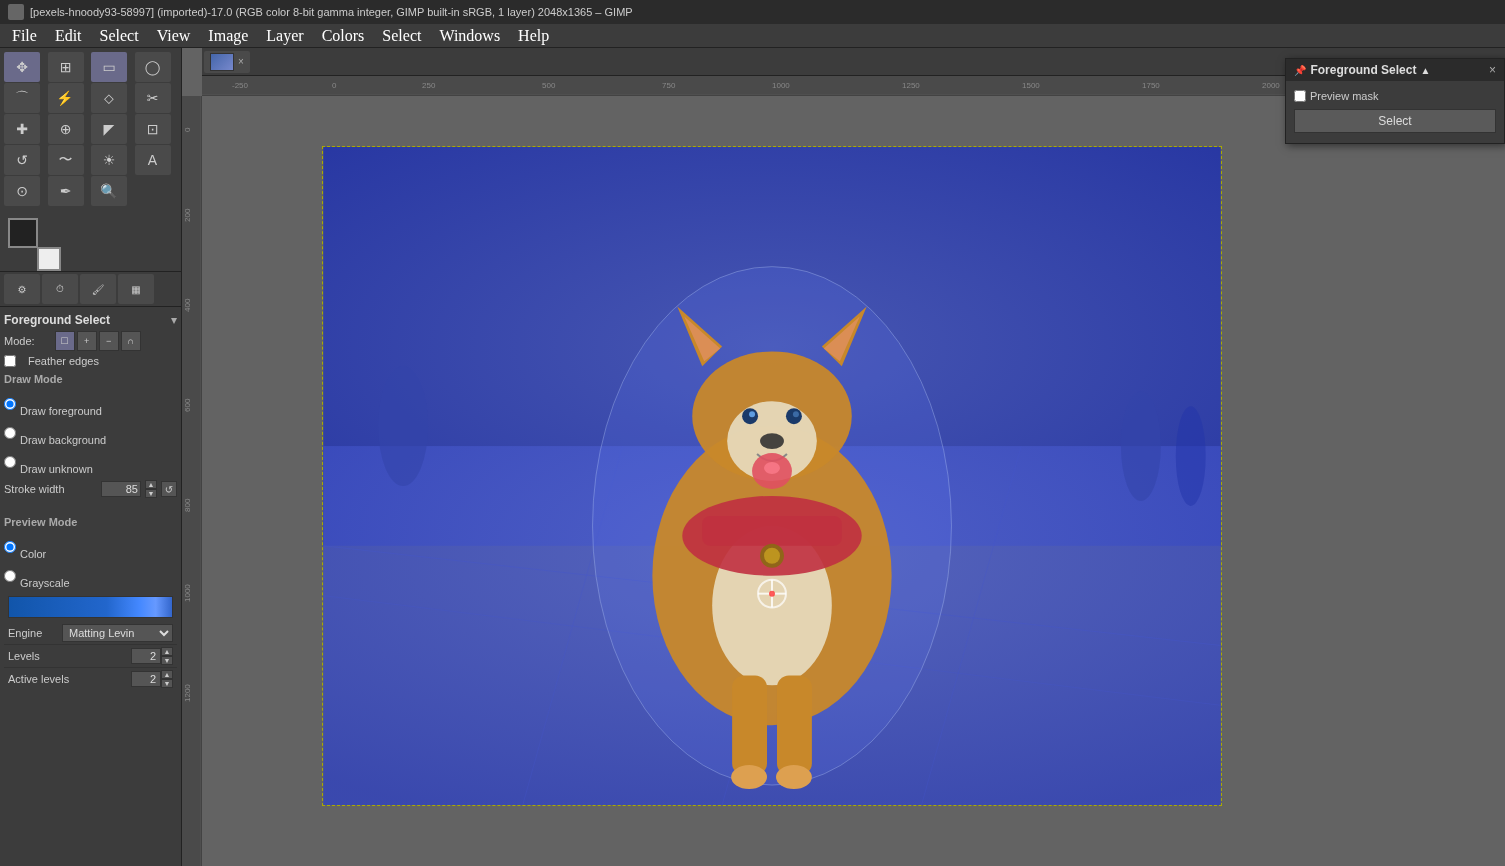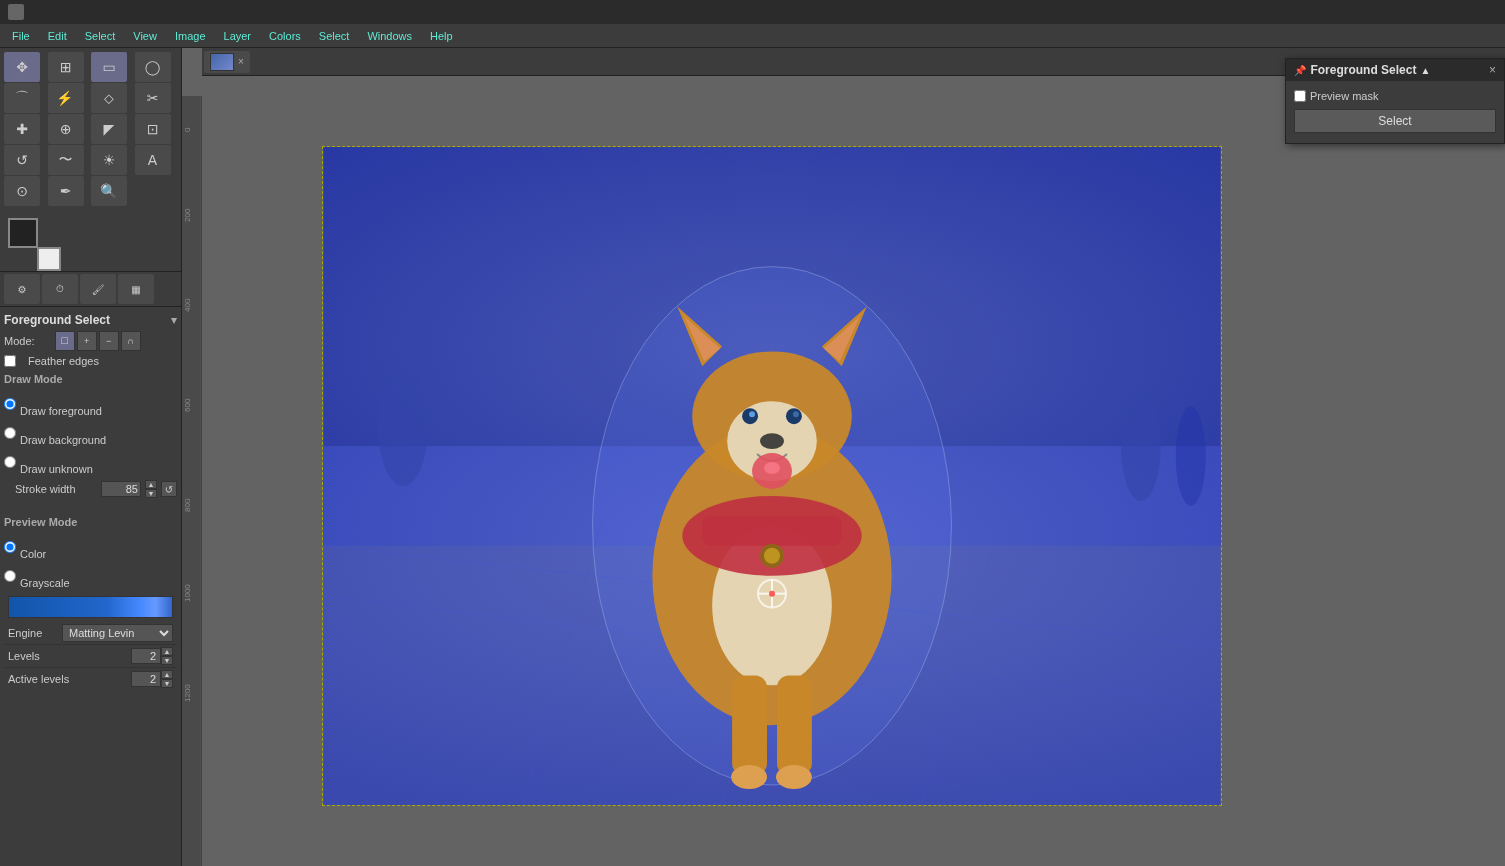--- a/index.html
+++ b/index.html
@@ -36,22 +36,23 @@
       align-items: center;
       padding: 0 4px;
       gap: 2px;
       flex-shrink: 0;
       border-bottom: 1px solid #222;
     }
     .menu-item {
       padding: 2px 8px;
       cursor: pointer;
       border-radius: 2px;
-      font-size: 11px;
-      color: #5eead4;
+      font-size: 16px;
+      color: #ffffff;
+      font-family: Liberation Serif, serif;
     }
 
     
     #main-area {
       display: flex;
       flex: 1;
       overflow: hidden;
     }
 
     
@@ -183,21 +184,20 @@
     .spinrow {
       display: flex;
       align-items: center;
       gap: 4px;
       padding: 2px 0;
     }
     .spin-label {
       font-size: 11px;
       color: #ccc;
       flex: 1;
-      margin-left: 11px;
     }
     .spin-input {
       width: 40px;
       background: #555;
       border: 1px solid #333;
       color: #ddd;
       font-size: 11px;
       padding: 1px 2px;
       text-align: right;
     }
@@ -429,20 +429,21 @@
       left: 0;
       width: 100%;
       height: 100%;
     }
   </style>
 </head>
 <body>
 
 <div id="titlebar">
   <div id="titlebar-icon"></div>
+  <span id="titlebar-text">[pexels-hnoody93-58997] (imported)-17.0 (RGB color 8-bit gamma integer, GIMP built-in sRGB, 1 layer) 2048x1365 – GIMP</span>
 </div>
 
 <div id="menubar">
   <span class="menu-item">File</span>
   <span class="menu-item">Edit</span>
   <span class="menu-item">Select</span>
   <span class="menu-item">View</span>
   <span class="menu-item">Image</span>
   <span class="menu-item">Layer</span>
   <span class="menu-item">Colors</span>
@@ -589,20 +590,37 @@
 
   <div id="canvas-area">
 
     <div id="tab-bar">
       <div class="tab-item">
         <div class="tab-thumbnail" style="background: linear-gradient(135deg, #4466aa 0%, #7788cc 100%);"></div>
         <div class="tab-close">×</div>
       </div>
     </div>
 
+    <div id="ruler-top" style="top:28px;">
+      <svg width="100%" height="20" style="position:absolute; top:0; left:0;">
+        <line x1="0" y1="19" x2="100%" y2="19" stroke="#555" stroke-width="1"></line>
+
+        <text x="30" y="12" fill="#888" font-size="8">-250</text>
+        <text x="130" y="12" fill="#888" font-size="8">0</text>
+        <text x="220" y="12" fill="#888" font-size="8">250</text>
+        <text x="340" y="12" fill="#888" font-size="8">500</text>
+        <text x="460" y="12" fill="#888" font-size="8">750</text>
+        <text x="570" y="12" fill="#888" font-size="8">1000</text>
+        <text x="700" y="12" fill="#888" font-size="8">1250</text>
+        <text x="820" y="12" fill="#888" font-size="8">1500</text>
+        <text x="940" y="12" fill="#888" font-size="8">1750</text>
+        <text x="1060" y="12" fill="#888" font-size="8">2000</text>
+        <text x="1150" y="12" fill="#888" font-size="8">2250</text>
+      </svg>
+    </div>
 
     <div id="ruler-left" style="top:48px;">
       <svg width="20" height="800" style="position:absolute; top:0; left:0;">
         <line x1="19" y1="0" x2="19" y2="100%" stroke="#555" stroke-width="1"></line>
         <text x="2" y="30" fill="#888" font-size="8" transform="rotate(-90,8,30)">0</text>
         <text x="2" y="120" fill="#888" font-size="8" transform="rotate(-90,8,120)">200</text>
         <text x="2" y="210" fill="#888" font-size="8" transform="rotate(-90,8,210)">400</text>
         <text x="2" y="310" fill="#888" font-size="8" transform="rotate(-90,8,310)">600</text>
         <text x="2" y="410" fill="#888" font-size="8" transform="rotate(-90,8,410)">800</text>
         <text x="2" y="500" fill="#888" font-size="8" transform="rotate(-90,8,500)">1000</text>

